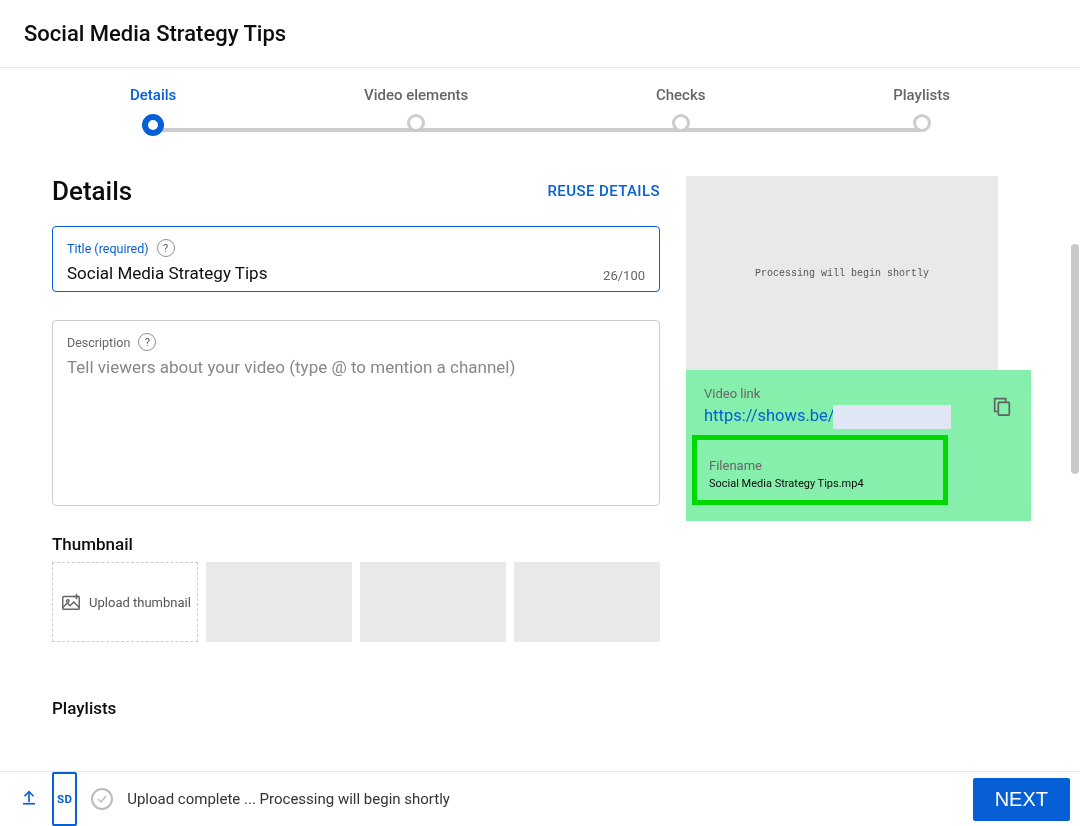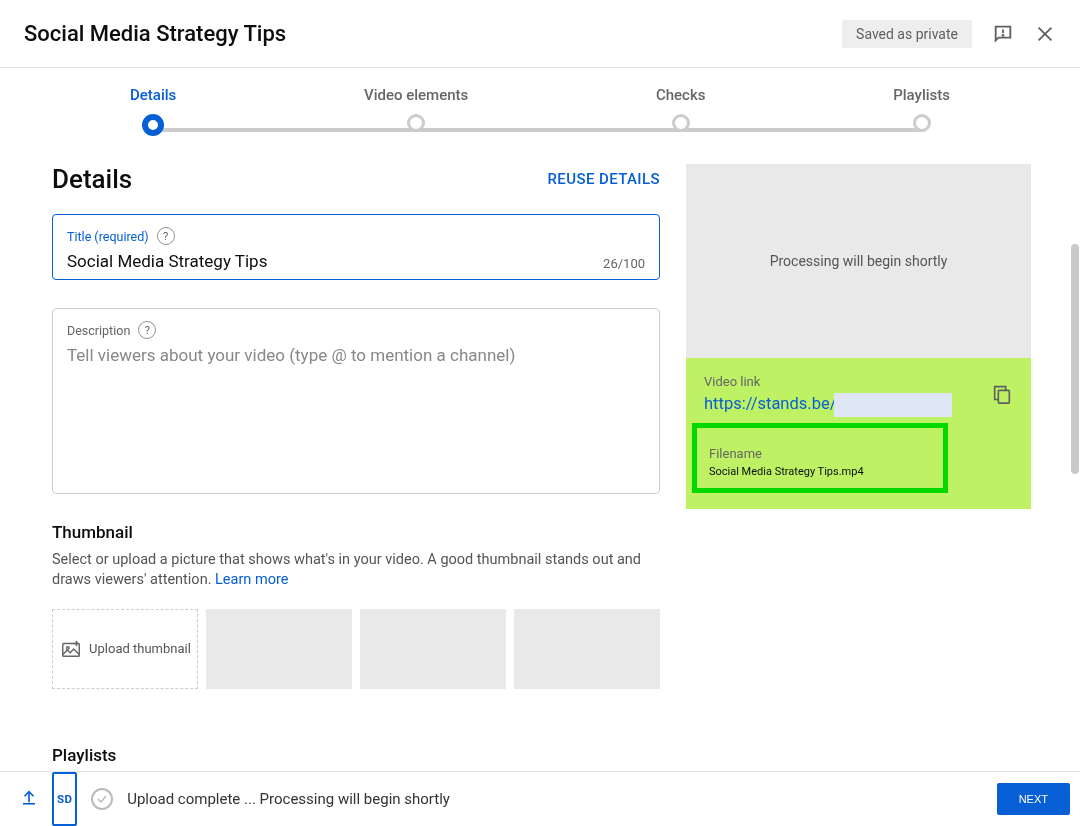--- a/index.html
+++ b/index.html
@@ -112,22 +112,22 @@
   .thumb-row { display:flex; gap: 8px; }
   .thumb-upload {
     width: 146px; height: 80px;
     border: 1px dashed #ccc;
     display:flex; flex-direction: row; align-items:center; justify-content:center;
     gap: 6px; cursor:pointer;
     font-size: 13px; color:#555;
   }
   .thumb-placeholder { width: 146px; height:80px; background:#e9e9e9; }
   .playlists-title { font-size: 17px; font-weight:500; margin-top: 56px; }
-  .preview-box { width: 345px; height: 194px; background:#e9e9e9; display:flex; align-items:center; justify-content:center; color:#555; font-size:14px;}
-  .info-box { background:#bef264; width:345px; padding: 16px 18px 6px 18px; position: relative;}
+  .preview-box { width: 312px; height: 194px; background:#e9e9e9; display:flex; align-items:center; justify-content:center; color:#555; font-size:10px;font-family:Liberation Mono, monospace;}
+  .info-box { background:#86efac; width:345px; padding: 16px 18px 6px 18px; position: relative;}
   .info-label { font-size: 13px; color:#666; margin-bottom:4px;}
   .video-link-row { display:flex; align-items:center; justify-content:space-between; margin-bottom: 4px;}
   .video-link { font-size:16.5px; color:#065fd4; cursor:pointer; display:inline-block;}
   .video-link-blur { display:inline-block; width: 118px; height: 24px; background:#dfe6f4; vertical-align: middle; margin-left:-2px;}
   .copy-icon { color:#606060; cursor:pointer; }
   .filename-box {
     border: 5px solid #00d800;
     padding: 18px 12px 10px 12px;
     margin-top: 6px;
     width: 256px;
@@ -145,50 +145,34 @@
   .footer-status { font-size: 15px; color:#333; }
   .sd-badge {
     border:2px solid #065fd4; color:#065fd4; font-size:11.5px; font-weight:700;
     padding: 18px 3px; border-radius:2px; letter-spacing:.3px;
   }
   .check-circle {
     width:22px;height:22px;border-radius:50%;border:2px solid #bbb;
     display:flex;align-items:center;justify-content:center;color:#bbb;
   }
   .next-btn {
-    background:#065fd4; color:#fff; font-size:11px; font-weight:500;
+    background:#065fd4; color:#fff; font-size:20px; font-weight:500;
     padding: 10px 22px; border:none; border-radius:2px; cursor:pointer;
   }
   .upload-arrow { color:#065fd4; }
   .scrollbar-fake {
     position:absolute; right:1px; top:176px; width:8px; height:230px;
     background:#c9c9c9; border-radius:4px;
   }
 </style>
 </head>
 <body>
 
 <div class="header">
   <div class="header-title">Social Media Strategy Tips</div>
-  <div class="header-right">
-    <div class="save-badge">Saved as private</div>
-    <div class="header-icon">
-      <svg width="22" height="22" viewBox="0 0 24 24" fill="none" stroke="currentColor" stroke-width="2">
-          <path d="M4 4h16v12H7l-3 3V4z"></path>
-          <line x1="12" y1="7" x2="12" y2="11"></line>
-          <circle cx="12" cy="13.5" r="0.6" fill="currentColor"></circle>
-        </svg>
-    </div>
-    <div class="header-icon">
-      <svg width="22" height="22" viewBox="0 0 24 24" stroke="currentColor" stroke-width="2">
-          <line x1="5" y1="5" x2="19" y2="19"></line>
-          <line x1="19" y1="5" x2="5" y2="19"></line>
-        </svg>
-    </div>
-  </div>
 </div>
 
 <div class="content-wrap">
   <div class="stepper">
     <div class="stepper-line"></div>
     <div class="step active">
       <div class="step-label">Details</div>
       <div class="step-dot"></div>
     </div>
     <div class="step">
@@ -223,23 +207,20 @@
 
       <div class="field-box plain">
         <div class="field-label-row">
           <span class="field-label">Description</span>
           <span class="help-circle">?</span>
         </div>
         <textarea class="field-input" rows="6" placeholder="Tell viewers about your video (type @ to mention a channel)" style=""></textarea>
       </div>
 
       <div class="thumb-title">Thumbnail</div>
-      <div class="thumb-desc">
-        <span>Select or upload a picture that shows what's in your video. A good thumbnail stands out and draws viewers' attention. </span><span class="learn-more">Learn more</span>
-      </div>
       <div class="thumb-row">
         <div class="thumb-upload">
           <svg width="24" height="22" viewBox="0 0 24 24" fill="none" stroke="#666" stroke-width="1.6">
               <rect x="3" y="6" width="18" height="14" rx="1"></rect>
               <circle cx="8.5" cy="11" r="1.4"></circle>
               <path d="M3 18l5-5 3 3 4-4 6 6"></path>
               <line x1="18" y1="3" x2="18" y2="9"></line>
               <line x1="15" y1="6" x2="21" y2="6"></line>
             </svg>
           <span>Upload thumbnail</span>
@@ -253,21 +234,21 @@
     </div>
 
     <div class="right-col">
       <div class="preview-box">
         <span>Processing will begin shortly</span>
       </div>
       <div class="info-box">
         <div class="video-link-row">
           <div>
             <div class="info-label">Video link</div>
-            <span class="video-link">https://stands.be/</span><span class="video-link-blur"></span>
+            <span class="video-link">https://shows.be/</span><span class="video-link-blur"></span>
           </div>
           <div class="copy-icon">
             <svg width="22" height="22" viewBox="0 0 24 24" fill="none" stroke="currentColor" stroke-width="1.8">
                 <rect x="8" y="8" width="12" height="14" rx="1"></rect>
                 <path d="M16 8V4H4v14h4"></path>
               </svg>
           </div>
         </div>
         <div class="filename-box">
           <div class="info-label">Filename</div>

